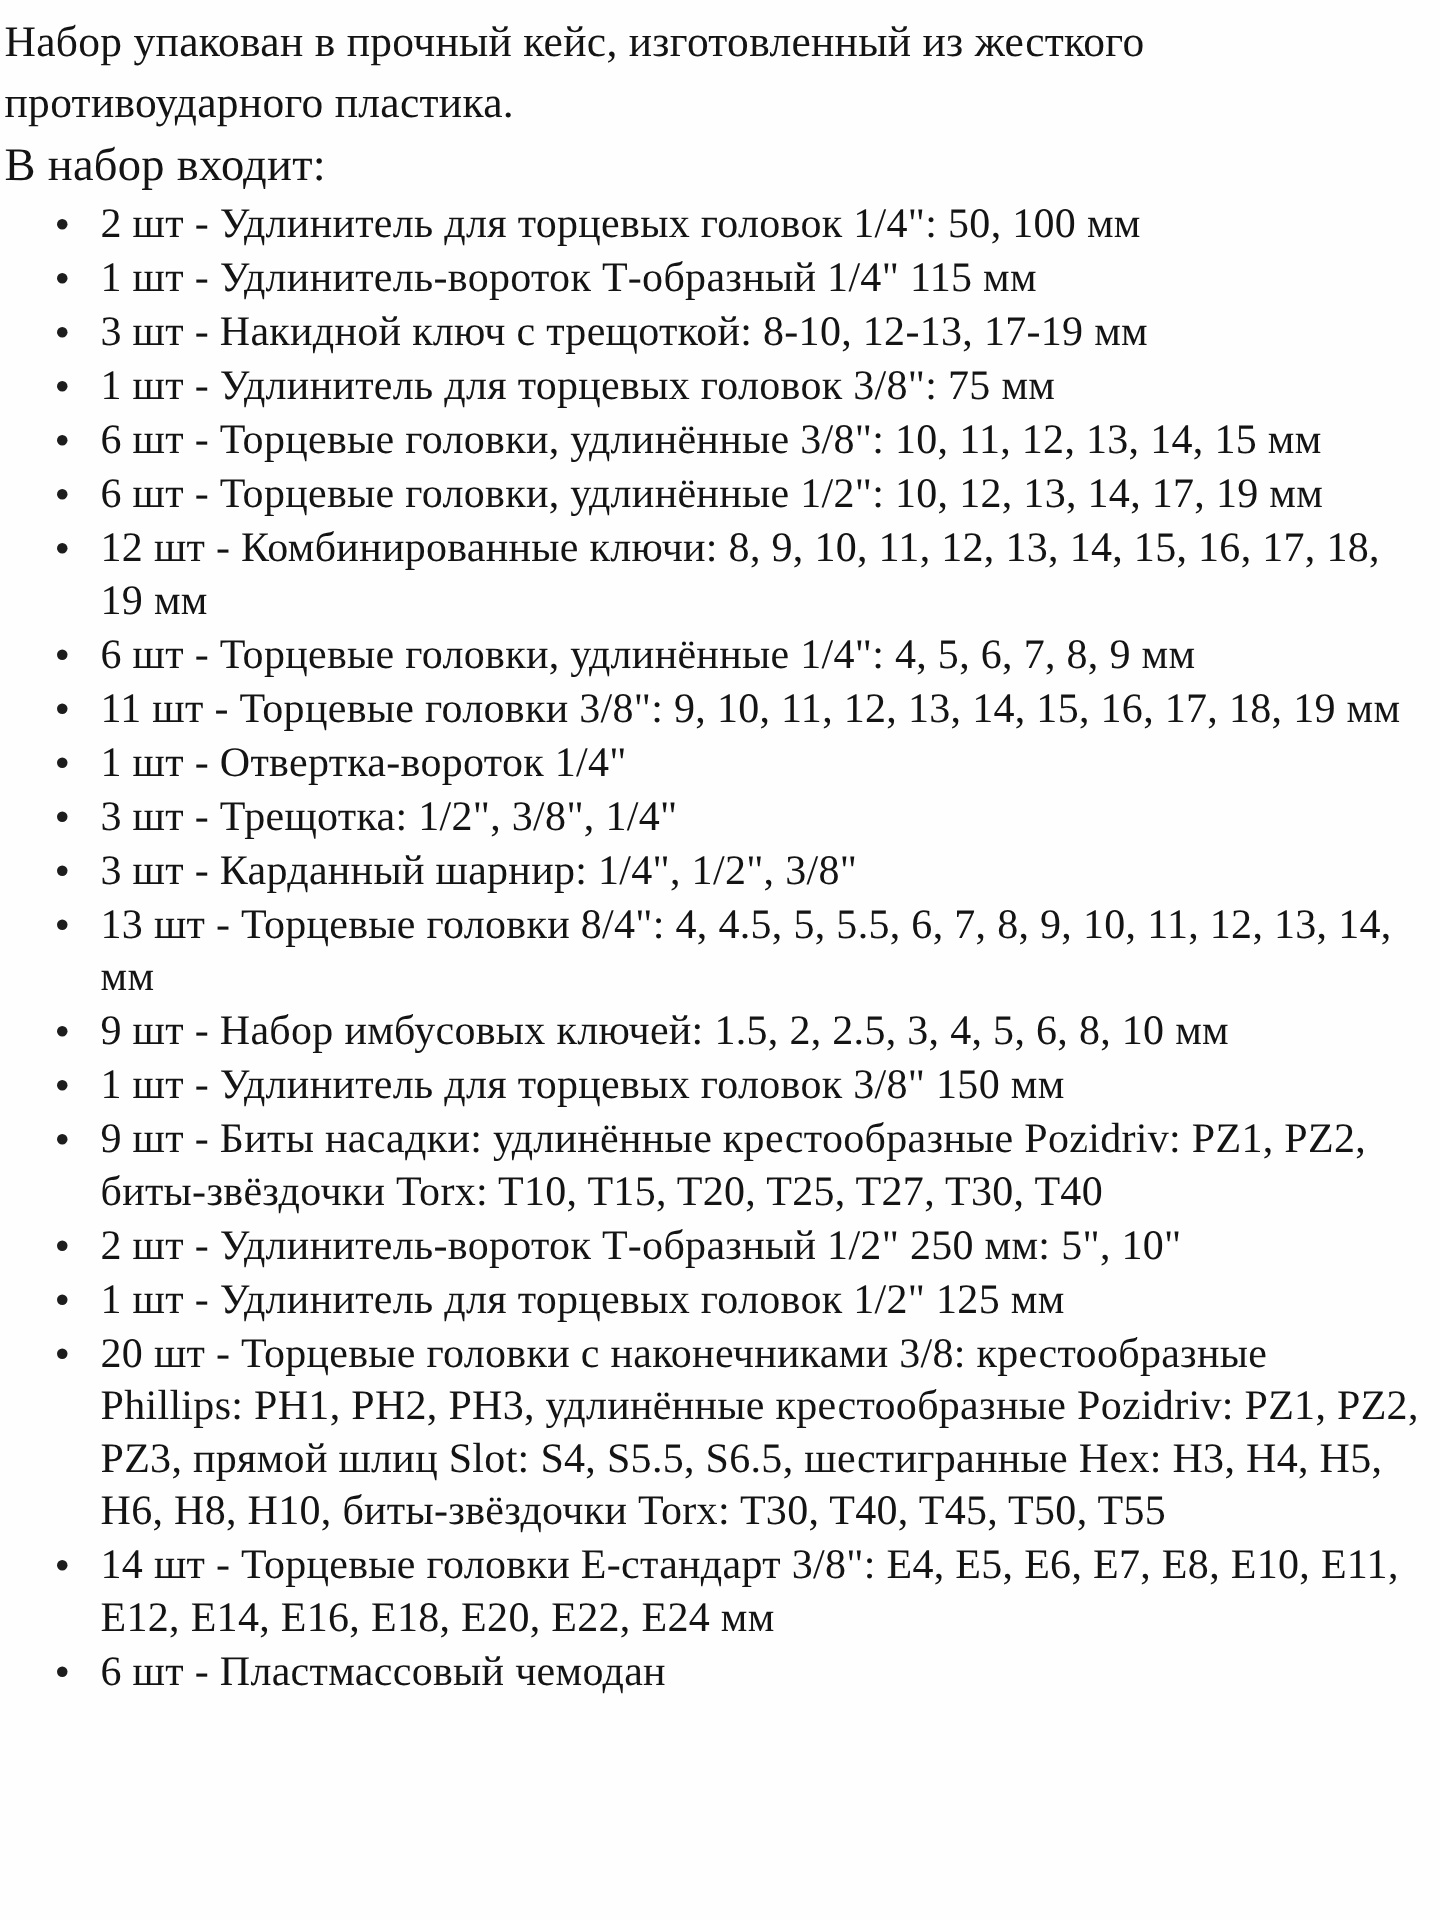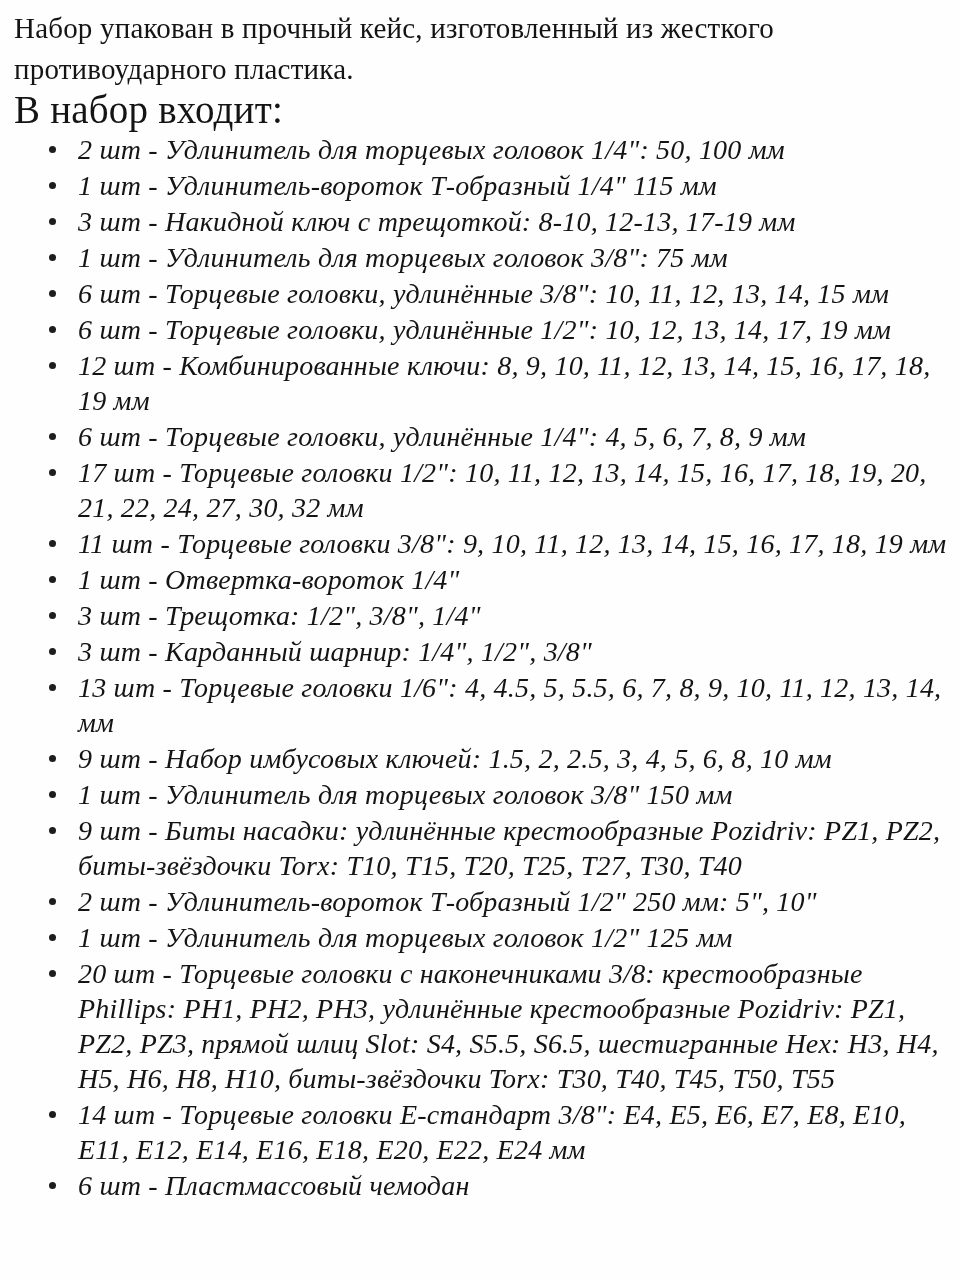--- a/index.html
+++ b/index.html
@@ -12,40 +12,39 @@
     height: 1280px;
     box-sizing: border-box;
     font-family: "Liberation Serif", "DejaVu Serif", serif;
     color: #141414;
     overflow: hidden;
   }
   .page {
     box-sizing: border-box;
     width: 960px;
     height: 1280px;
-    padding: 8px 10px 6px 14px;
+    padding: 8px 10px 6px 3px;
     background: #fefefe;
   }
   .intro-paragraph {
     margin: 0;
     font-size: 29px;
     line-height: 41px;
     letter-spacing: 0.2px;
   }
   .intro-heading {
     margin: 0;
-    font-size: 39px;
+    font-size: 31px;
     line-height: 40px;
     letter-spacing: 0.2px;
   }
   ul.contents-list {
     margin: 2px 3px 0 0;
     padding: 0 0 0 64px;
     list-style: none;
-    font-style: italic;
   }
   ul.contents-list li {
     position: relative;
     margin: 0 0 1px 0;
     font-size: 28px;
     line-height: 35px;
     letter-spacing: 0.2px;
   }
   ul.contents-list li::before {
     content: "";
@@ -66,26 +65,25 @@
   <p class="intro-heading">В набор входит:</p>
   <ul class="contents-list" id="contents-list">
       <li>2 шт - Удлинитель для торцевых головок 1/4": 50, 100 мм</li>
       <li>1 шт - Удлинитель-вороток Т-образный 1/4" 115 мм</li>
       <li>3 шт - Накидной ключ с трещоткой: 8-10, 12-13, 17-19 мм</li>
       <li>1 шт - Удлинитель для торцевых головок 3/8": 75 мм</li>
       <li>6 шт - Торцевые головки, удлинённые 3/8": 10, 11, 12, 13, 14, 15 мм</li>
       <li>6 шт - Торцевые головки, удлинённые 1/2": 10, 12, 13, 14, 17, 19 мм</li>
       <li>12 шт - Комбинированные ключи: 8, 9, 10, 11, 12, 13, 14, 15, 16, 17, 18, 19 мм</li>
       <li>6 шт - Торцевые головки, удлинённые 1/4": 4, 5, 6, 7, 8, 9 мм</li>
-      <li>17 шт - Торцевые головки 1/2": 10, 11, 12, 13, 14, 15, 16, 17, 18, 19, 20, 21, 22, 24, 27, 30, 32 мм</li>
       <li>11 шт - Торцевые головки 3/8": 9, 10, 11, 12, 13, 14, 15, 16, 17, 18, 19 мм</li>
       <li>1 шт - Отвертка-вороток 1/4"</li>
       <li>3 шт - Трещотка: 1/2", 3/8", 1/4"</li>
       <li>3 шт - Карданный шарнир: 1/4", 1/2", 3/8"</li>
-      <li>13 шт - Торцевые головки 1/6": 4, 4.5, 5, 5.5, 6, 7, 8, 9, 10, 11, 12, 13, 14, мм</li>
+      <li>13 шт - Торцевые головки 8/4": 4, 4.5, 5, 5.5, 6, 7, 8, 9, 10, 11, 12, 13, 14, мм</li>
       <li>9 шт - Набор имбусовых ключей: 1.5, 2, 2.5, 3, 4, 5, 6, 8, 10 мм</li>
       <li>1 шт - Удлинитель для торцевых головок 3/8" 150 мм</li>
       <li>9 шт - Биты насадки: удлинённые крестообразные Pozidriv: PZ1, PZ2, биты-звёздочки Torx: T10, T15, T20, T25, T27, T30, T40</li>
       <li>2 шт - Удлинитель-вороток Т-образный 1/2" 250 мм: 5", 10"</li>
       <li>1 шт - Удлинитель для торцевых головок 1/2" 125 мм</li>
       <li>20 шт - Торцевые головки с наконечниками 3/8: крестообразные Phillips: PH1, PH2, PH3, удлинённые крестообразные Pozidriv: PZ1, PZ2, PZ3, прямой шлиц Slot: S4, S5.5, S6.5, шестигранные Hex: H3, H4, H5, H6, H8, H10, биты-звёздочки Torx: T30, T40, T45, T50, T55</li>
       <li>14 шт - Торцевые головки Е-стандарт 3/8": E4, E5, E6, E7, E8, E10, E11, E12, E14, E16, E18, E20, E22, E24 мм</li>
       <li>6 шт - Пластмассовый чемодан</li>
     </ul>
 </div>

